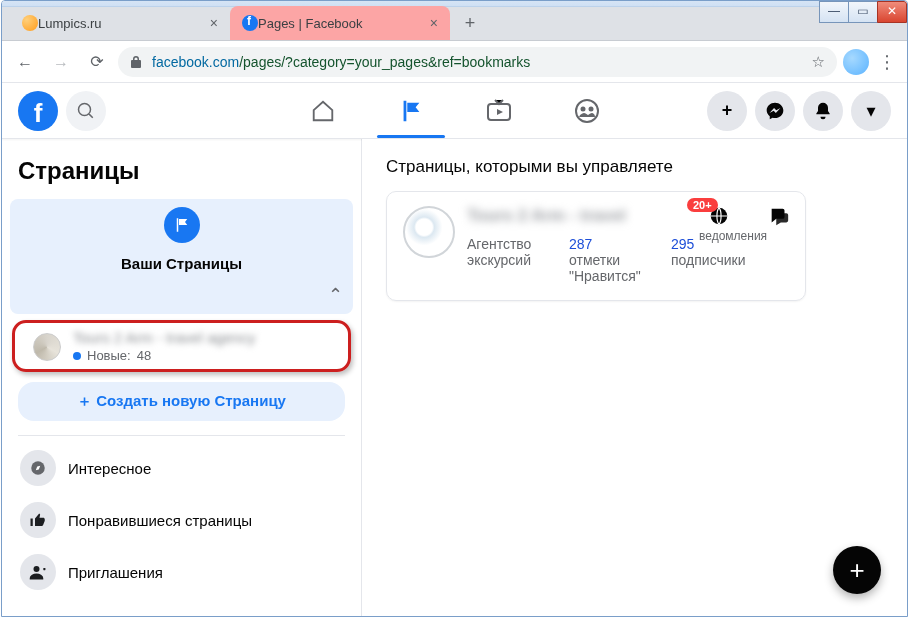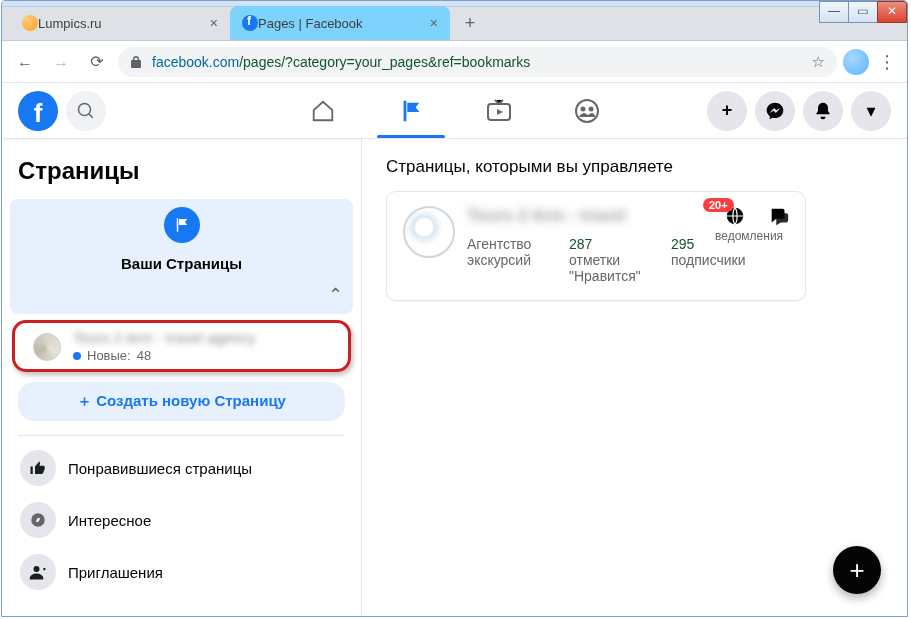--- a/index.html
+++ b/index.html
@@ -70,21 +70,21 @@
     align-items: center;
     padding: 0 12px;
     font-size: 13px;
     color: #3c4043;
     border-radius: 8px 8px 0 0;
     position: relative;
     width: 220px;
     gap: 0;
   }
   .tab.inactive { background: transparent; }
-  .tab.active { background: #7dd3fc; }
+  .tab.active { background: #fca5a5; }
   .tab .favicon {
     width: 16px; height: 16px; border-radius: 50%;
     display: inline-block;
     flex-shrink: 0;
   }
   .tab .fav-orange { background: radial-gradient(circle at 30% 30%, #ffcf7a, #ff9c1b); }
   .tab .fav-fb { background: #1877f2; position:relative; }
   .tab .fav-fb::after{content:"f";color:#fff;font-weight:800;font-size:12px;position:absolute;left:5px;top:-1px;}
   .tab .title { flex:1; white-space: nowrap; overflow: hidden; text-overflow: ellipsis; }
   .tab .close-x { color:#5f6368; font-size:14px; cursor:pointer; }
@@ -194,23 +194,23 @@
     box-shadow:0 1px 2px rgba(0,0,0,.05);
     display:flex;
     gap:12px;
     position:relative;
     width: 420px;
   }
   .card-thumb{width:52px;height:52px;border-radius:50%;background:radial-gradient(circle at 40% 40%,#fff 0,#fff 20%,#dce8f1 25%,#fff 45%);border:2px solid #d1d5d9;flex-shrink:0;}
   .card-body{flex:1;min-width:0;}
   .card-name{font-size:17px;font-weight:600;color:#9a9da2;filter:blur(4px);white-space:nowrap;}
   .card-stats{display:flex;gap:22px;margin-top:10px;font-size:14px;color:#65676b;}
-  .stat .num{color:#14532d;}
+  .stat .num{color:#1d4ed8;}
   .stat{max-width:80px;}
-  .card-icons{position:absolute;top:10px;right:12px;display:flex;align-items:flex-start;gap:10px;}
+  .card-icons{position:absolute;top:10px;right:12px;display:flex;align-items:flex-start;gap:26px;}
   .badge20{
     background:#fa3e3e;color:#fff;font-size:11px;font-weight:700;
     border-radius:10px;padding:1px 6px;display:inline-block;
     position:absolute;top:-4px;left:-12px;z-index:2;
   }
   .card-ico-wrap{position:relative;display:flex;flex-direction:column;align-items:center;font-size:12px;color:#65676b;line-height:1.1;}
   .card-ico{width:28px;height:28px;border-radius:50%;display:flex;align-items:center;justify-content:center;font-size:18px;color:#050505;}
   .fab{
     position:absolute;
     right:26px; bottom:22px;
@@ -352,34 +352,34 @@
 
       <div class="create-btn">
         <span>＋ </span><span>Создать новую Страницу</span>
       </div>
 
       <div class="divider"></div>
 
       <div class="sb-item">
         <div class="sb-icon">
           <svg width="18" height="18" viewBox="0 0 24 24">
-              <path fill="#1c1e21" d="M2 20h3V10H2v10zm19-9c0-1.1-.9-2-2-2h-5l.8-4c.1-.3 0-.6-.2-.8l-1-1L8 10v10h9c.8 0 1.5-.5 1.8-1.2l2-5c.1-.3.2-.5.2-.8v-2z"></path>
+              <circle cx="12" cy="12" r="9" fill="#65676b"></circle>
+              <path fill="#fff" d="M15 9l-2 5-4 1 2-5z"></path>
             </svg>
         </div>
-        <span>Понравившиеся страницы</span>
+        <span>Интересное</span>
       </div>
 
       <div class="sb-item">
         <div class="sb-icon">
           <svg width="18" height="18" viewBox="0 0 24 24">
-              <circle cx="12" cy="12" r="9" fill="#65676b"></circle>
-              <path fill="#fff" d="M15 9l-2 5-4 1 2-5z"></path>
+              <path fill="#1c1e21" d="M2 20h3V10H2v10zm19-9c0-1.1-.9-2-2-2h-5l.8-4c.1-.3 0-.6-.2-.8l-1-1L8 10v10h9c.8 0 1.5-.5 1.8-1.2l2-5c.1-.3.2-.5.2-.8v-2z"></path>
             </svg>
         </div>
-        <span>Интересное</span>
+        <span>Понравившиеся страницы</span>
       </div>
 
       <div class="sb-item">
         <div class="sb-icon">
           <svg width="18" height="18" viewBox="0 0 24 24">
               <circle cx="10" cy="8" r="4" fill="#1c1e21"></circle>
               <path fill="#1c1e21" d="M2 20c0-3 4-5 8-5s8 2 8 5v1H2zM19 8h3M20.5 6.5v3" stroke="#1c1e21" stroke-width="2"></path>
             </svg>
         </div>
         <span>Приглашения</span>

